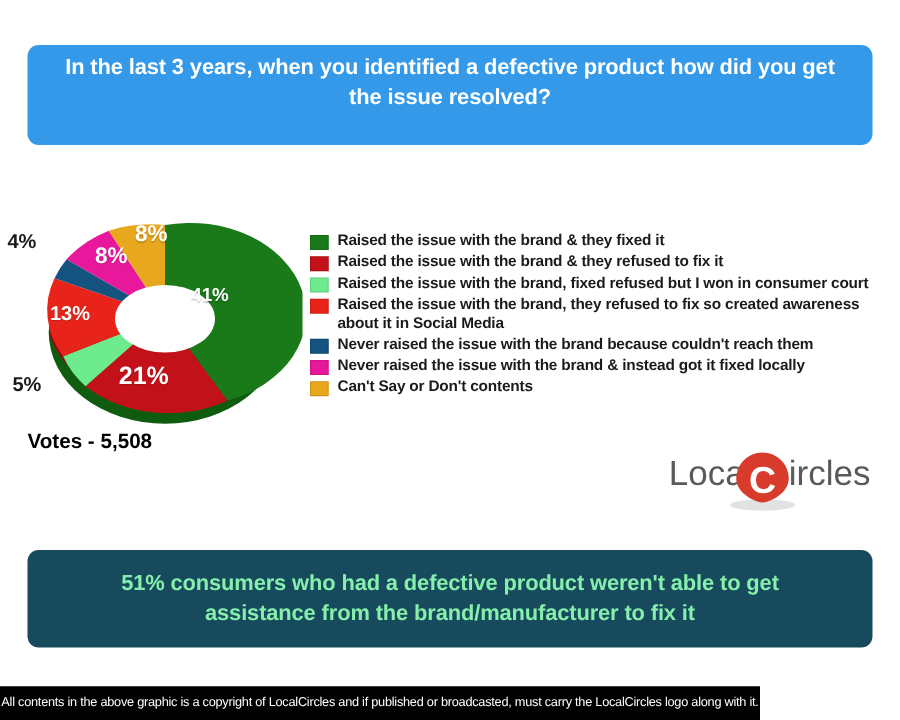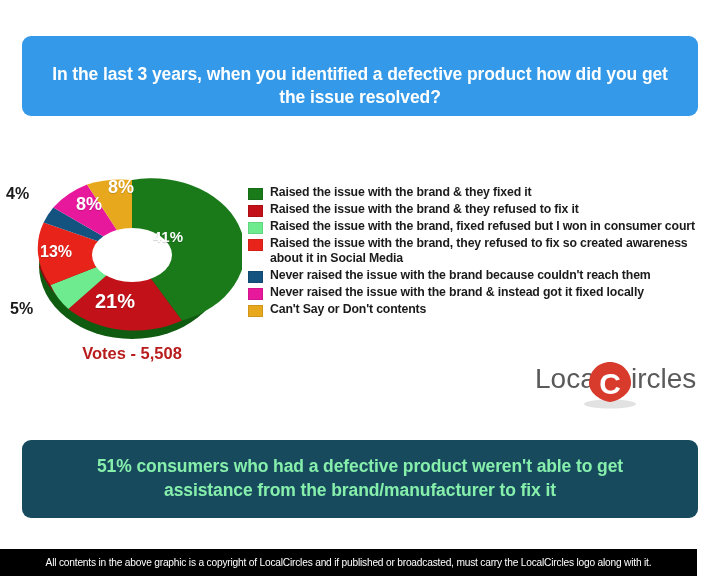--- a/index.html
+++ b/index.html
@@ -20,21 +20,21 @@
   .question-banner {
     position: absolute;
     left: 22px;
     top: 36px;
     width: 676px;
     height: 80px;
     background: #3399e8;
     border-radius: 9px;
     box-sizing: border-box;
     display: flex;
-    align-items: flex-end;
+    align-items: flex-start;
     justify-content: center;
     padding: 6px 18px;
   }
   .question-banner .q-text {
     color: #ffffff;
     font-size: 17.5px;
     font-weight: bold;
     line-height: 1.35;
     text-align: center;
     letter-spacing: -0.1px;
@@ -80,24 +80,23 @@
     white-space: nowrap;
   }
   .pct-4  { left: -16px; top:  35px; }
   .pct-5  { left: -12px; top: 150px; }
 
   .votes-label {
     position: absolute;
     left: 22px;
     top: 204px;
     width: 220px;
-    text-align: center;
     font-size: 16.5px;
     font-weight: bold;
-    color: #b91c1c;
+    color: #000000;
   }
 
   
   .legend {
     position: absolute;
     left: 248px;
     top: 45px;
     width: 452px;
   }
   .legend-row {
@@ -153,21 +152,21 @@
     line-height: 1.35;
     text-align: center;
     letter-spacing: -0.1px;
   }
 
   
   .footer-bar {
     position: absolute;
     left: 0;
     bottom: 0;
-    width: 697px;
+    width: 608px;
     height: 27px;
     background: #000000;
     display: flex;
     align-items: center;
     justify-content: center;
   }
   .footer-bar .f-text {
     color: #ffffff;
     font-size: 10.2px;
     letter-spacing: -0.2px;

